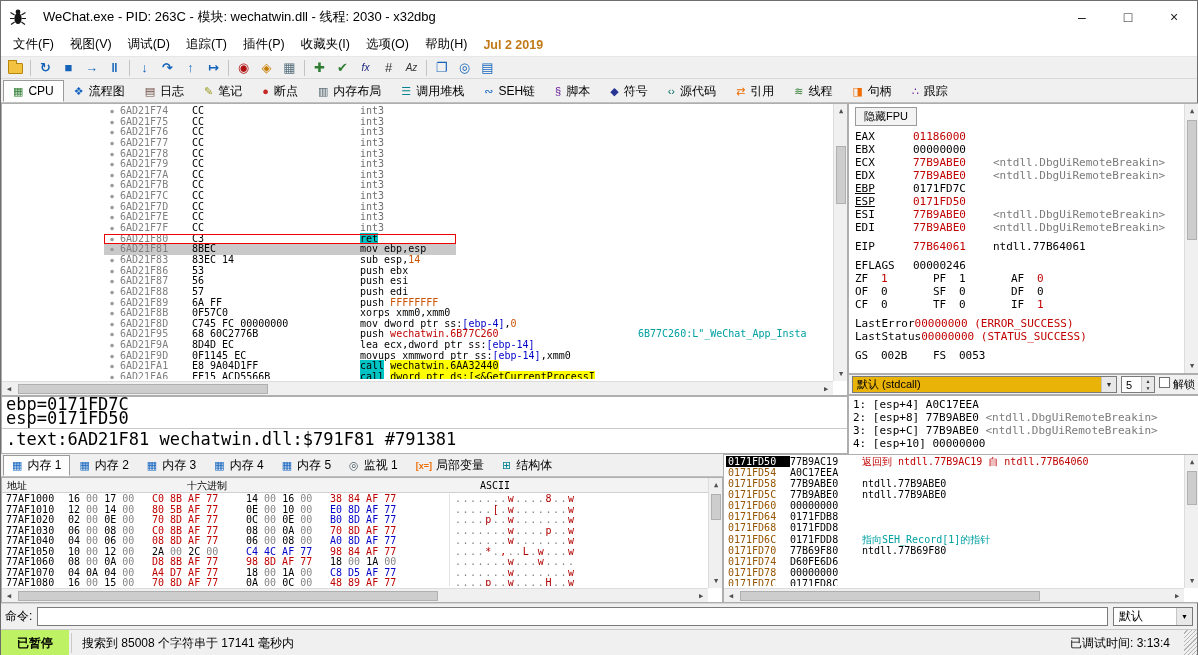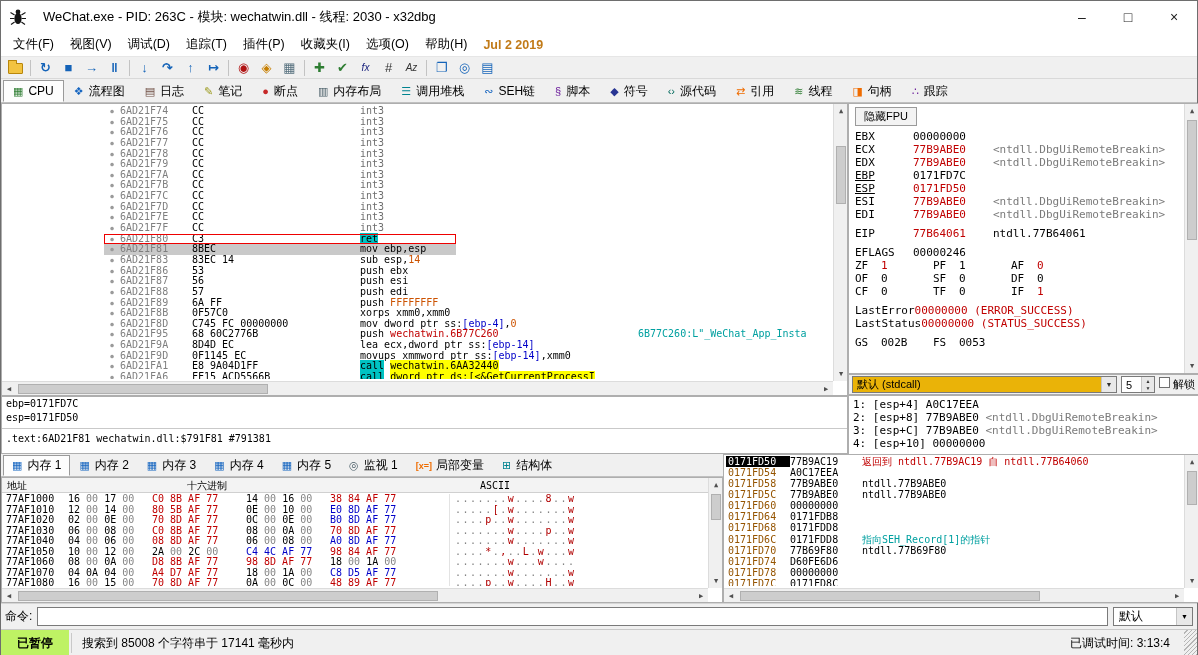--- a/index.html
+++ b/index.html
@@ -80,21 +80,21 @@
   .spin{background:#fff;border:1px solid #7a7a7a;height:17px;width:34px;display:flex;align-items:center;font-size:11px;padding-left:4px;position:relative}
   .spin .spinbtns{position:absolute;right:0;top:0;width:13px;height:100%;display:flex;flex-direction:column;border-left:1px solid #c5c5c5}
   .spin .spinbtns span{flex:1;font-size:5px;display:flex;align-items:center;justify-content:center;background:#e8e8e8;color:#333}
   .chk{display:flex;align-items:flex-start;font-size:11px;gap:3px}
   .chkbox{width:11px;height:11px;border:1px solid #707070;background:#fff;display:inline-block}
   #args-pane{font-size:11px;padding:2px 4px}
   .argrow{height:13px;line-height:13px;white-space:nowrap}
   .argcmt{color:#7a7a7a}
 
   
-  #info-pane{font-size:10px}
+  #info-pane{font-size:17px}
   .infoline{height:14px;line-height:14px;padding-left:4px;white-space:nowrap}
   .infodiv{border-top:1px solid #c9c9c9;margin:3px 0}
 
   
   #bottom-tabs{position:absolute;background:#f0f0f0;display:flex;align-items:flex-end;padding-left:2px;border-bottom:1px solid #c0c0c0}
   .btab{height:21px;display:flex;align-items:center;padding:0 8px;font-size:12px;border:1px solid transparent;white-space:nowrap}
   .btab.active{background:#fdfdfd;border:1px solid #9a9a9a;border-bottom-color:#fdfdfd}
   .btexticon{font-size:9px;font-weight:bold;margin-right:4px}
 
   
@@ -335,20 +335,21 @@
       <div class="hscroll" style="left:0;right:14px;bottom:0">
         <span class="sarrow" style="left:0">◀</span>
         <div class="hthumb" style="left:16px;width:250px"></div>
         <span class="sarrow" style="right:0">▶</span>
       </div>
     </div>
 
     <div class="pane mono" id="registers-pane" style="left:847px;top:0;width:351px;height:271px">
       <span class="hidefpu" style="font-family:'Liberation Sans',sans-serif">隐藏FPU</span>
       <div>
+          <div class="rrow"><span class="rname">EAX</span><span class="rval cr">01186000</span></div>
           <div class="rrow"><span class="rname">EBX</span><span class="rval ck">00000000</span></div>
           <div class="rrow"><span class="rname">ECX</span><span class="rval cr">77B9ABE0</span><span class="rcmt">&lt;ntdll.DbgUiRemoteBreakin&gt;</span></div>
           <div class="rrow"><span class="rname">EDX</span><span class="rval cr">77B9ABE0</span><span class="rcmt">&lt;ntdll.DbgUiRemoteBreakin&gt;</span></div>
           <div class="rrow"><span class="rname und">EBP</span><span class="rval ck">0171FD7C</span></div>
           <div class="rrow"><span class="rname und">ESP</span><span class="rval cr">0171FD50</span></div>
           <div class="rrow"><span class="rname">ESI</span><span class="rval cr">77B9ABE0</span><span class="rcmt">&lt;ntdll.DbgUiRemoteBreakin&gt;</span></div>
           <div class="rrow"><span class="rname">EDI</span><span class="rval cr">77B9ABE0</span><span class="rcmt">&lt;ntdll.DbgUiRemoteBreakin&gt;</span></div>
           <div class="rgap"></div>
           <div class="rrow"><span class="rname">EIP</span><span class="rval cr">77B64061</span><span class="rcmt ck">ntdll.77B64061</span></div>
           <div class="rgap"></div>

